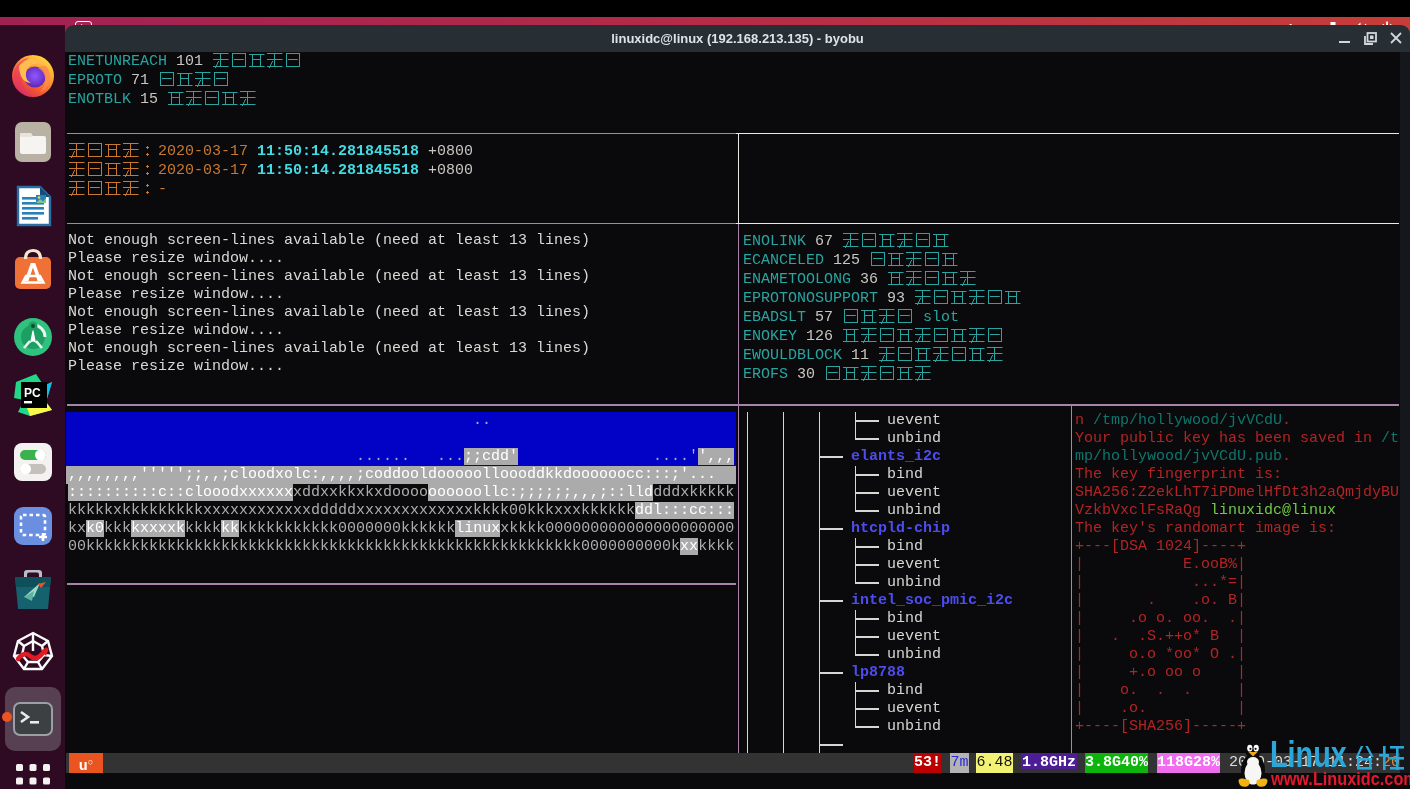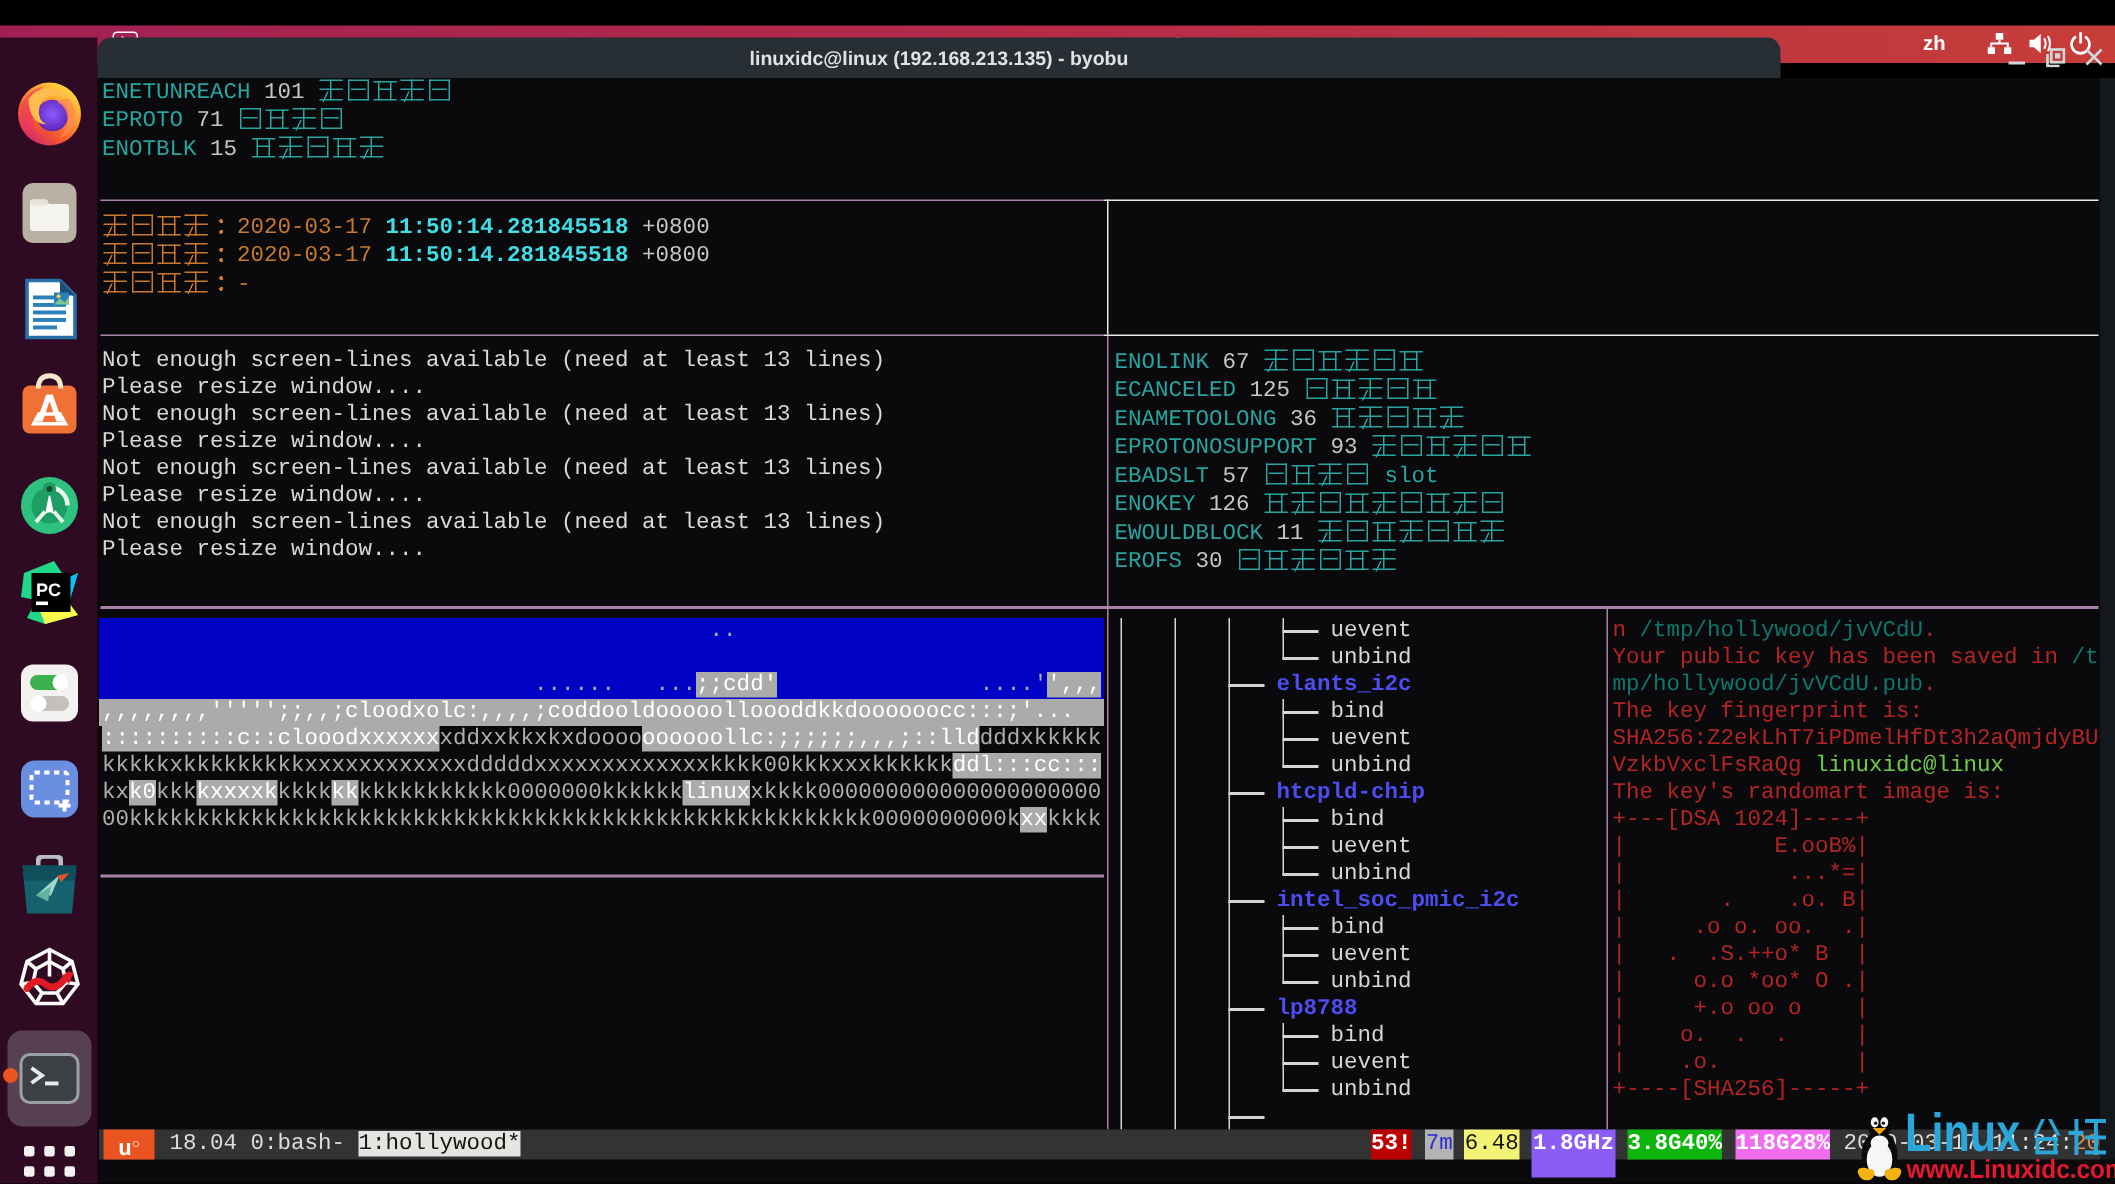--- a/index.html
+++ b/index.html
@@ -151,25 +151,24 @@
 <div class="abs" style="left:67px;top:222.5px;width:669px;height:1.6px;background:#a983a9"></div>
 <div class="abs" style="left:736px;top:222.5px;width:663px;height:1.6px;background:#e9e9e4"></div>
 <div class="abs" style="left:67px;top:404px;width:1332px;height:1.6px;background:#a983a9"></div>
 <div class="abs" style="left:67px;top:583px;width:669px;height:1.6px;background:#a983a9"></div>
 <div class="abs" style="left:737.5px;top:133px;width:1.8px;height:90px;background:#e9e9e4"></div>
 <div class="abs" style="left:737.5px;top:224px;width:1.8px;height:529px;background:#a983a9"></div>
 <div class="abs" style="left:1070.5px;top:405px;width:1.8px;height:348px;background:#a983a9"></div>
 
 <div class="abs" style="left:66px;top:753px;width:1334px;height:20px;background:#333334">
   <div class="abs" style="left:3px;top:0;width:34px;height:20px;background:#e95420;color:#fff;font:bold 15px/20px 'Liberation Mono',monospace;text-align:center">u<span style="font-size:9px;vertical-align:5px">○</span></div>
-  <div class="abs" style="left:47px;top:0;font:15px/20px 'Liberation Mono',monospace;color:#dcdcd8">18.04 0:bash-&nbsp;<span style="background:#e4e4e0;color:#141414">1:hollywood*</span></div>
   <div class="abs" style="left:848px;top:0;width:27px;height:20px;background:#bb0000;color:#fff;font:bold 15px/20px 'Liberation Mono',monospace;text-align:center">53!</div>
   <div class="abs" style="left:884px;top:0;width:19px;height:20px;background:#b3b3b3;color:#2a2ad0;font:normal 15px/20px 'Liberation Mono',monospace;text-align:center">7m</div>
   <div class="abs" style="left:910px;top:0;width:37px;height:20px;background:#f2f274;color:#141414;font:normal 15px/20px 'Liberation Mono',monospace;text-align:center">6.48</div>
-  <div class="abs" style="left:955px;top:0;width:56px;height:32px;background:#8b5cf6;color:#fff;font:bold 15px/20px 'Liberation Mono',monospace;text-align:center">1.8GHz</div>
+  <div class="abs" style="left:955px;top:0;width:56px;height:16px;background:#4c1d95;color:#fff;font:bold 15px/20px 'Liberation Mono',monospace;text-align:center">1.8GHz</div>
   <div class="abs" style="left:1019px;top:0;width:63px;height:20px;background:#0cb40c;color:#fff;font:bold 15px/20px 'Liberation Mono',monospace;text-align:center">3.8G40%</div>
   <div class="abs" style="left:1091px;top:0;width:63px;height:20px;background:#f06df0;color:#fff;font:bold 15px/20px 'Liberation Mono',monospace;text-align:center">118G28%</div>
   <div class="abs" style="left:1163px;top:0;white-space:nowrap;font:15px/20px 'Liberation Mono',monospace;color:#dcdcd8">2020-03-17 11:24:<span style="color:#d89048">20</span></div>
 </div>
 
 <div class="abs" style="left:0;top:17px;width:1410px;height:25px;background:linear-gradient(to right,#a12153,#b52b48,#c63d39)">
   <div class="abs" style="left:12px;top:6px;color:#fff"><i class="t ca"></i><i class="t cb"></i><i class="t cc"></i><i class="t ca"></i></div>
   <div class="abs" style="left:75px;top:4px;width:17px;height:16px;border:1.6px solid #fff;border-radius:3px">
      <div class="abs" style="left:2.5px;top:3px;width:5px;height:5px;border-right:1.6px solid #fff;border-bottom:1.6px solid #fff;transform:rotate(-45deg)"></div>
      <div class="abs" style="left:8px;top:9px;width:4px;height:1.6px;background:#fff"></div>
@@ -300,21 +299,21 @@
 <rect x="2" y="15.5" width="7" height="7" rx="1.6"></rect>
           <rect x="15.5" y="15.5" width="7" height="7" rx="1.6"></rect>
           <rect x="29" y="15.5" width="7" height="7" rx="1.6"></rect>
 <rect x="2" y="29" width="7" height="7" rx="1.6"></rect>
           <rect x="15.5" y="29" width="7" height="7" rx="1.6"></rect>
           <rect x="29" y="29" width="7" height="7" rx="1.6"></rect>
 </g>
       </svg></div>
 </div>
 
-<div class="abs" style="left:65px;top:25px;width:1122px;height:27px;background:#272e34;border-radius:9px 9px 0 0">
+<div class="abs" style="left:65px;top:25px;width:1345px;height:27px;background:#272e34;border-radius:9px 9px 0 0">
  <div class="abs" style="left:0;top:0;width:100%;height:27px;text-align:center;font:bold 13px/27px 'Liberation Sans',sans-serif;color:#dfe3e5">linuxidc@linux (192.168.213.135) - byobu</div>
  <div class="abs" style="left:1274px;top:16px;width:11px;height:2px;background:#d3d7d9"></div>
  <svg class="abs" style="left:1299px;top:7px" width="13" height="13" viewBox="0 0 13 13">
    <rect x="3.5" y="1" width="8.5" height="8.5" fill="none" stroke="#d3d7d9" stroke-width="1.8"></rect>
    <path d="M1 4 V12 H9" fill="none" stroke="#d3d7d9" stroke-width="1.8"></path>
    <rect x="6" y="3.5" width="3.5" height="3.5" fill="#d3d7d9"></rect>
  </svg>
  <svg class="abs" style="left:1325px;top:7px" width="12" height="12" viewBox="0 0 12 12">
    <path d="M1 1 L11 11 M11 1 L1 11" stroke="#d3d7d9" stroke-width="1.8"></path>
  </svg>

